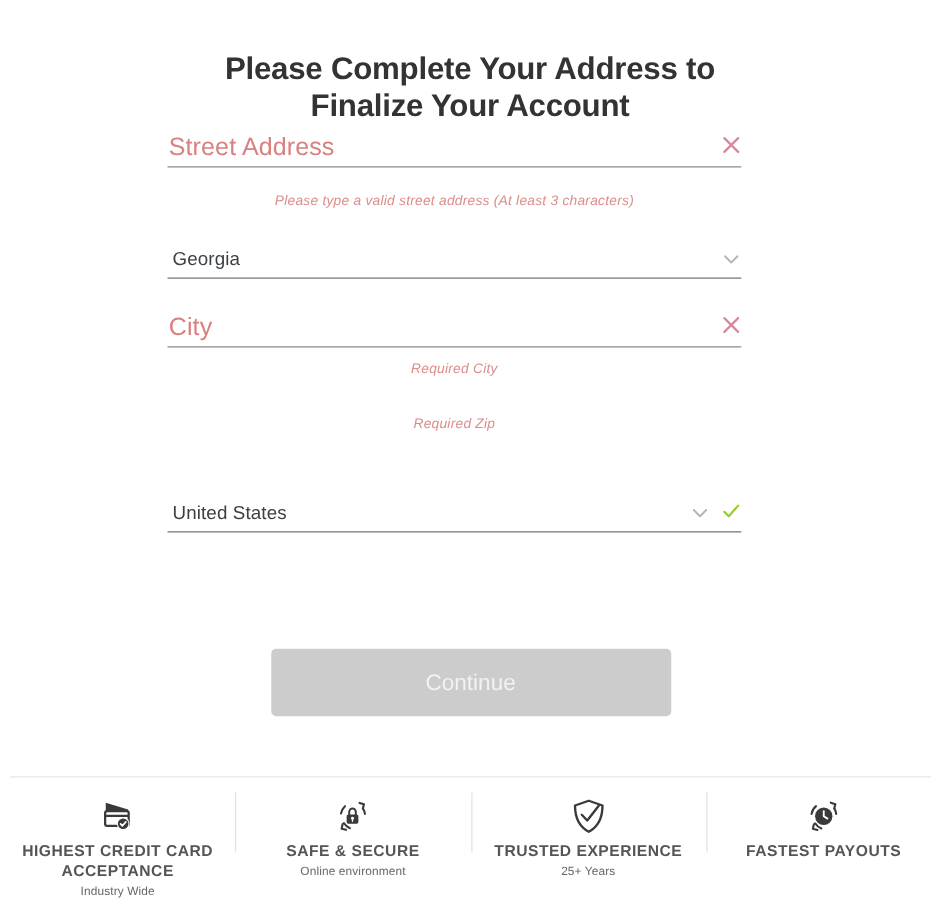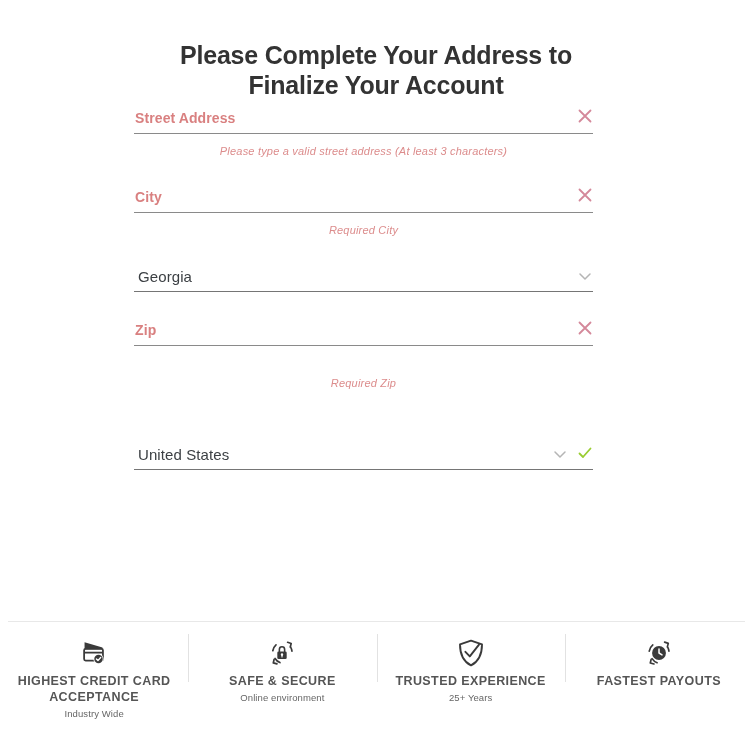--- a/index.html
+++ b/index.html
@@ -56,25 +56,24 @@
     box-sizing: border-box;
   }
   .field-line.error {
     border-bottom: 1px solid #8a8a8a;
   }
 
   .field-label {
     position: absolute;
     left: 1px;
     top: 2px;
-    font-size: 14px;
+    font-size: 20px;
     line-height: 20px;
     color: #d98080;
     letter-spacing: 0.1px;
-    font-weight: bold;
   }
 
   .field-value {
     position: absolute;
     left: 4px;
     top: 3px;
     font-size: 15px;
     line-height: 20px;
     color: #3c4044;
     letter-spacing: 0.1px;
@@ -214,55 +213,47 @@
 
     <div class="field" style="margin-top:0;">
       <div class="field-line error">
         <span class="field-label">Street Address</span>
         <span class="icon-x">
           <svg width="18" height="18" viewBox="0 0 18 18">
             <path d="M3.5 3.5 L14.5 14.5 M14.5 3.5 L3.5 14.5" stroke="#d4889a" stroke-width="1.8" stroke-linecap="round" fill="none"></path>
           </svg>
         </span>
       </div>
-      <div class="error-msg" style="margin-top:10px;">Please type a valid street address (At least 3 characters)</div>
+      <div class="error-msg" style="margin-top:20px;">Please type a valid street address (At least 3 characters)</div>
+    </div>
+
+    <div class="field" style="margin-top:27px;">
+      <div class="field-line">
+        <span class="field-value">Georgia</span>
+        <span class="icon-caret" style="right:0px;">
+          <svg width="16" height="16" viewBox="0 0 16 16">
+            <path d="M3 6 L8 11 L13 6" stroke="#b5b5b5" stroke-width="1.5" fill="none" stroke-linecap="round" stroke-linejoin="round"></path>
+          </svg>
+        </span>
+      </div>
     </div>
 
     <div class="field" style="margin-top:27px;">
       <div class="field-line error">
         <span class="field-label">City</span>
         <span class="icon-x">
           <svg width="18" height="18" viewBox="0 0 18 18">
             <path d="M3.5 3.5 L14.5 14.5 M14.5 3.5 L3.5 14.5" stroke="#d4889a" stroke-width="1.8" stroke-linecap="round" fill="none"></path>
           </svg>
         </span>
       </div>
       <div class="error-msg" style="margin-top:10px;">Required City</div>
     </div>
 
-    <div class="field" style="margin-top:27px;">
-      <div class="field-line">
-        <span class="field-value">Georgia</span>
-        <span class="icon-caret" style="right:0px;">
-          <svg width="16" height="16" viewBox="0 0 16 16">
-            <path d="M3 6 L8 11 L13 6" stroke="#b5b5b5" stroke-width="1.5" fill="none" stroke-linecap="round" stroke-linejoin="round"></path>
-          </svg>
-        </span>
-      </div>
-    </div>
-
     <div class="field" style="margin-top:26px;">
-      <div class="field-line error">
-        <span class="field-label">Zip</span>
-        <span class="icon-x">
-          <svg width="18" height="18" viewBox="0 0 18 18">
-            <path d="M3.5 3.5 L14.5 14.5 M14.5 3.5 L3.5 14.5" stroke="#d4889a" stroke-width="1.8" stroke-linecap="round" fill="none"></path>
-          </svg>
-        </span>
-      </div>
       <div class="error-msg" style="margin-top:30px;">Required Zip</div>
     </div>
 
     <div class="field" style="margin-top:52px;">
       <div class="field-line">
         <span class="field-value">United States</span>
         <span class="icon-caret" style="right:25px;">
           <svg width="16" height="16" viewBox="0 0 16 16">
             <path d="M3 6 L8 11 L13 6" stroke="#b5b5b5" stroke-width="1.5" fill="none" stroke-linecap="round" stroke-linejoin="round"></path>
           </svg>
@@ -270,20 +261,23 @@
         <span class="icon-check">
           <svg width="16" height="16" viewBox="0 0 16 16">
             <path d="M2.5 8.5 L6 12 L13.5 3.5" stroke="#9acd32" stroke-width="1.8" fill="none" stroke-linecap="round" stroke-linejoin="round"></path>
           </svg>
         </span>
       </div>
     </div>
 
   </div>
 
+  <div class="continue-wrap">
+    <button class="continue-btn">Continue</button>
+  </div>
 
   <div class="footer-sep"></div>
 
   <div class="footer">
 
     <div class="badge">
       <div class="badge-icon">
         <svg width="32" height="30" viewBox="0 0 34 30" fill="none">
           <path d="M7 3.5 L26 9.2 L26 11 L7 11 Z" fill="#3a3a3a"></path>
           <rect x="6.5" y="10.6" width="20" height="12.5" rx="1.6" fill="none" stroke="#3a3a3a" stroke-width="1.9"></rect>

